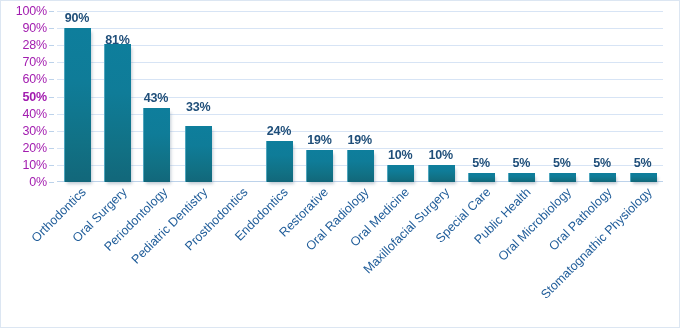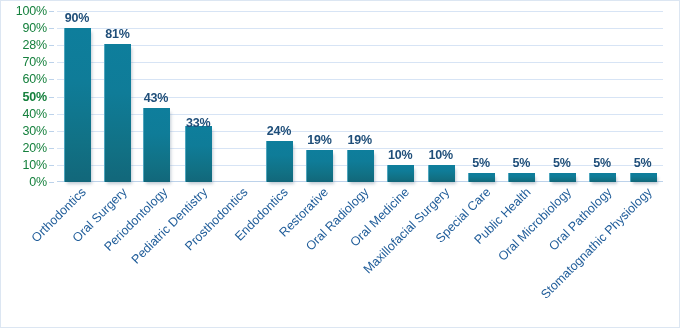--- a/index.html
+++ b/index.html
@@ -31,21 +31,21 @@
     background:#bcd2ea;bottom:0;
   }
   
   #y-axis{
     position:absolute;left:0;top:0;width:54px;height:191px;
   }
   .y-tick{
     position:absolute;right:8px;
     transform:translateY(-50%);
     font-size:12.5px;
-    color:#15803d;
+    color:#a21caf;
     letter-spacing:-0.2px;
     white-space:nowrap;
   }
   .y-tick-mark{
     position:absolute;
     width:5px;height:1px;background:#bcd2ea;
     right:1px;
   }
   
   .bar-slot{
@@ -129,29 +129,29 @@
       <div class="gridline" style="top: 51.3px;"></div>
       <div class="gridline" style="top: 34.2px;"></div>
       <div class="gridline" style="top: 17.1px;"></div>
       <div class="gridline" style="top: 0px;"></div>
       <div class="bar-slot" style="left: 0px;">
         <div class="bar" title="Orthodontics 90%" style="height: 153.9px;"></div>
         <div class="bar-label" style="bottom: 156.9px;">90%</div>
       </div>
       <div class="bar-slot" style="left: 40.4px;">
         <div class="bar" title="Oral Surgery 81%" style="height: 138.51px;"></div>
-        <div class="bar-label" style="bottom: 141px;">81%</div>
+        <div class="bar-label" style="bottom: 135px;">81%</div>
       </div>
       <div class="bar-slot" style="left: 79px;">
         <div class="bar" title="Periodontology 43%" style="height: 73.53px;"></div>
         <div class="bar-label" style="bottom: 76.53px;">43%</div>
       </div>
       <div class="bar-slot" style="left: 121.2px;">
         <div class="bar" title="Pediatric Dentistry 33%" style="height: 56.43px;"></div>
-        <div class="bar-label" style="bottom: 52px;">33%</div>
+        <div class="bar-label" style="bottom: 68px;">33%</div>
       </div>
       <div class="bar-slot" style="left: 202px;">
         <div class="bar" title="Endodontics 24%" style="height: 41.04px;"></div>
         <div class="bar-label" style="bottom: 44.04px;">24%</div>
       </div>
       <div class="bar-slot" style="left: 242.4px;">
         <div class="bar" title="Restorative 19%" style="height: 32.49px;"></div>
         <div class="bar-label" style="bottom: 35.49px;">19%</div>
       </div>
       <div class="bar-slot" style="left: 282.8px;">

